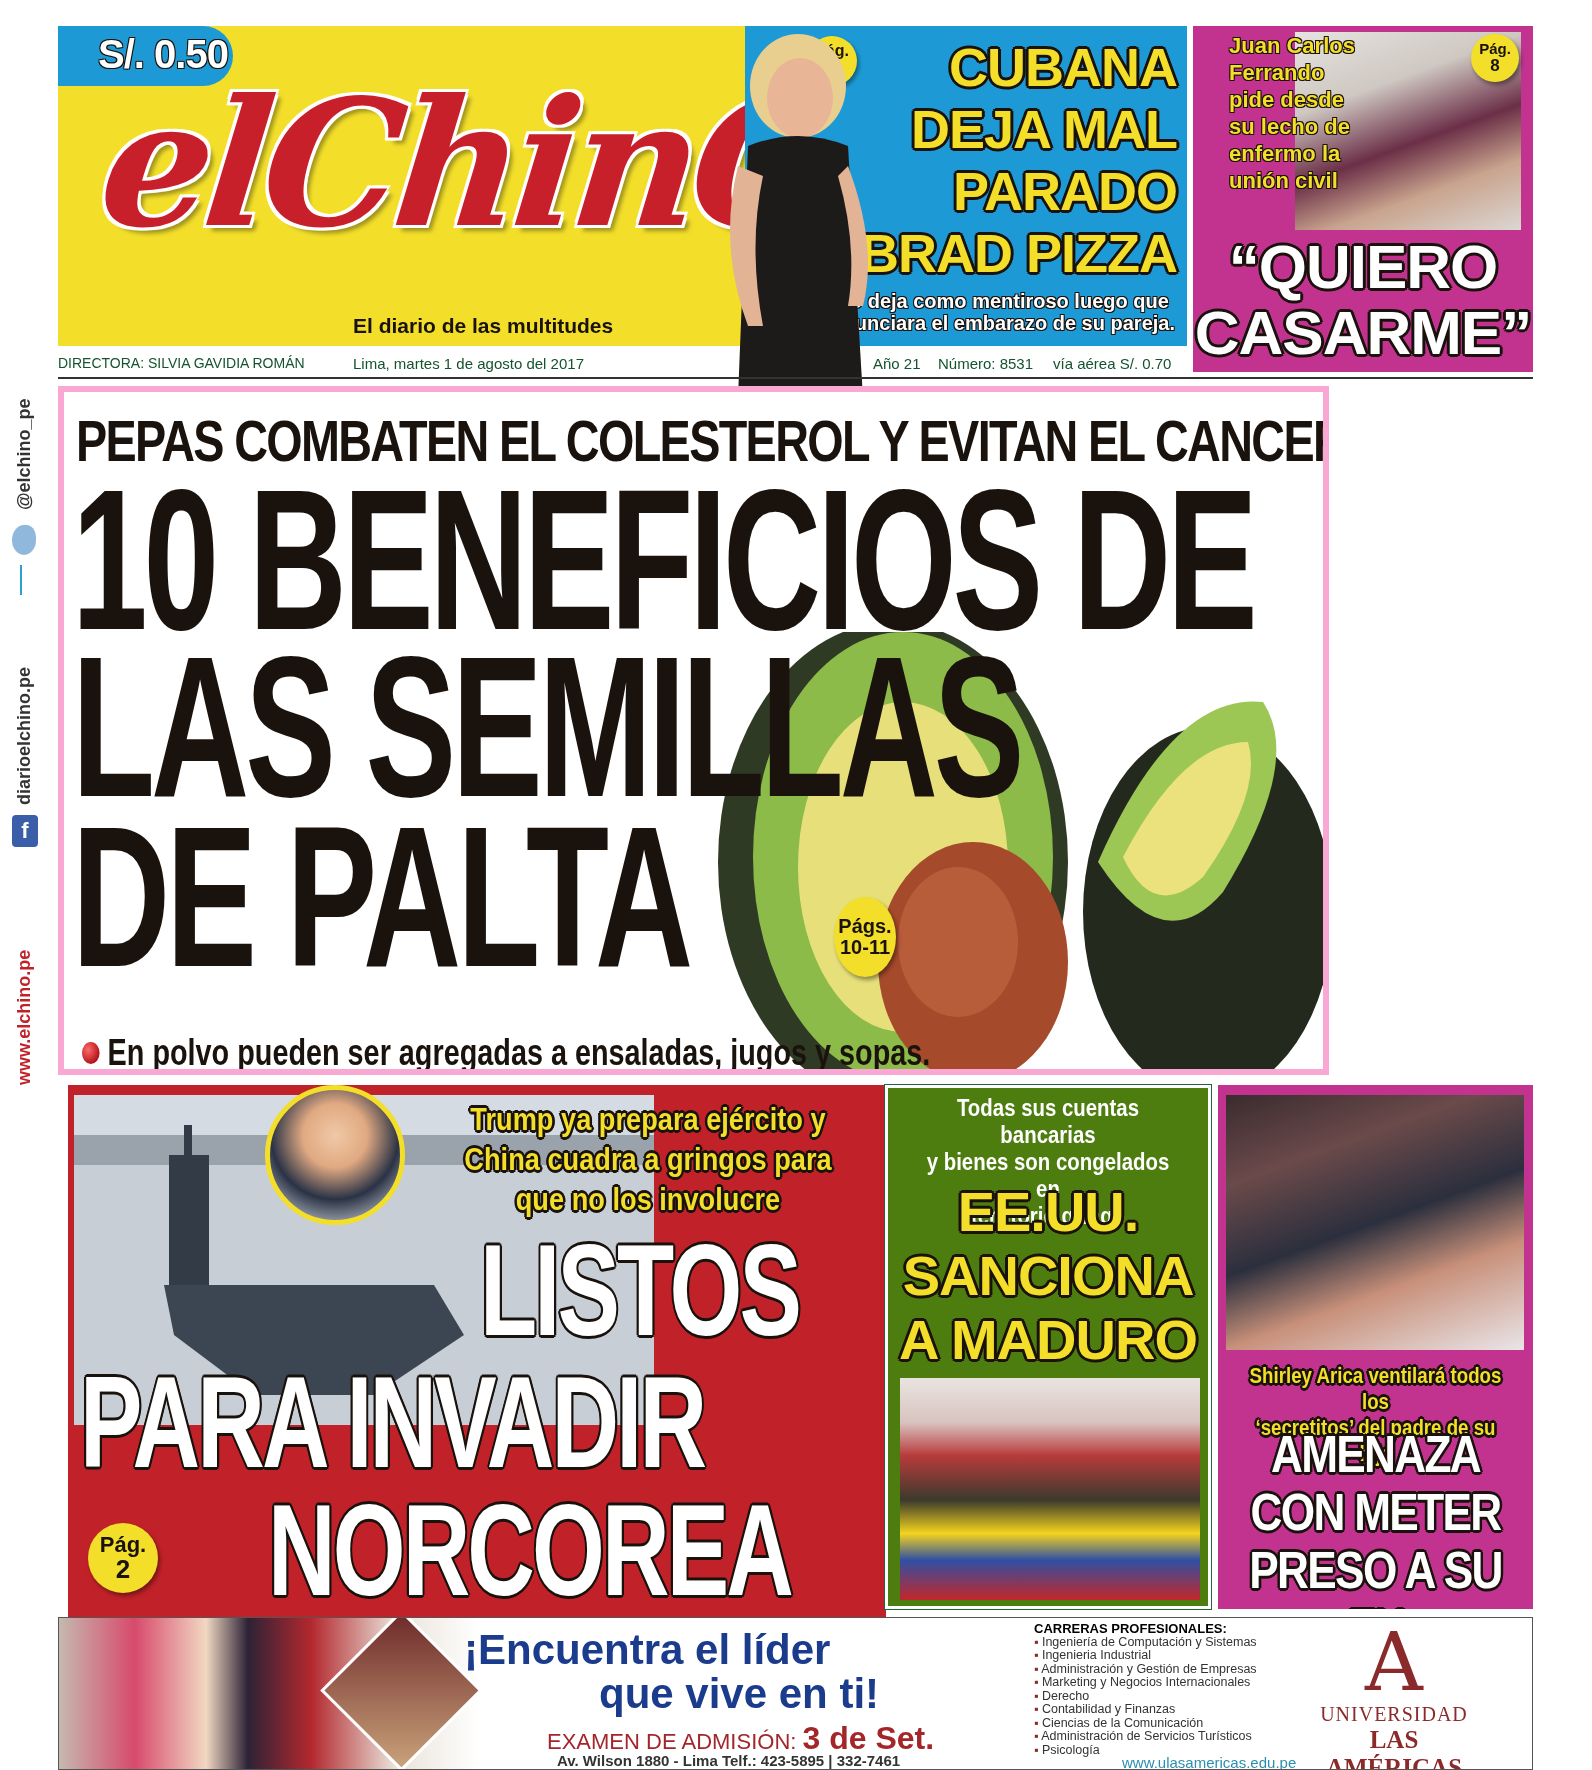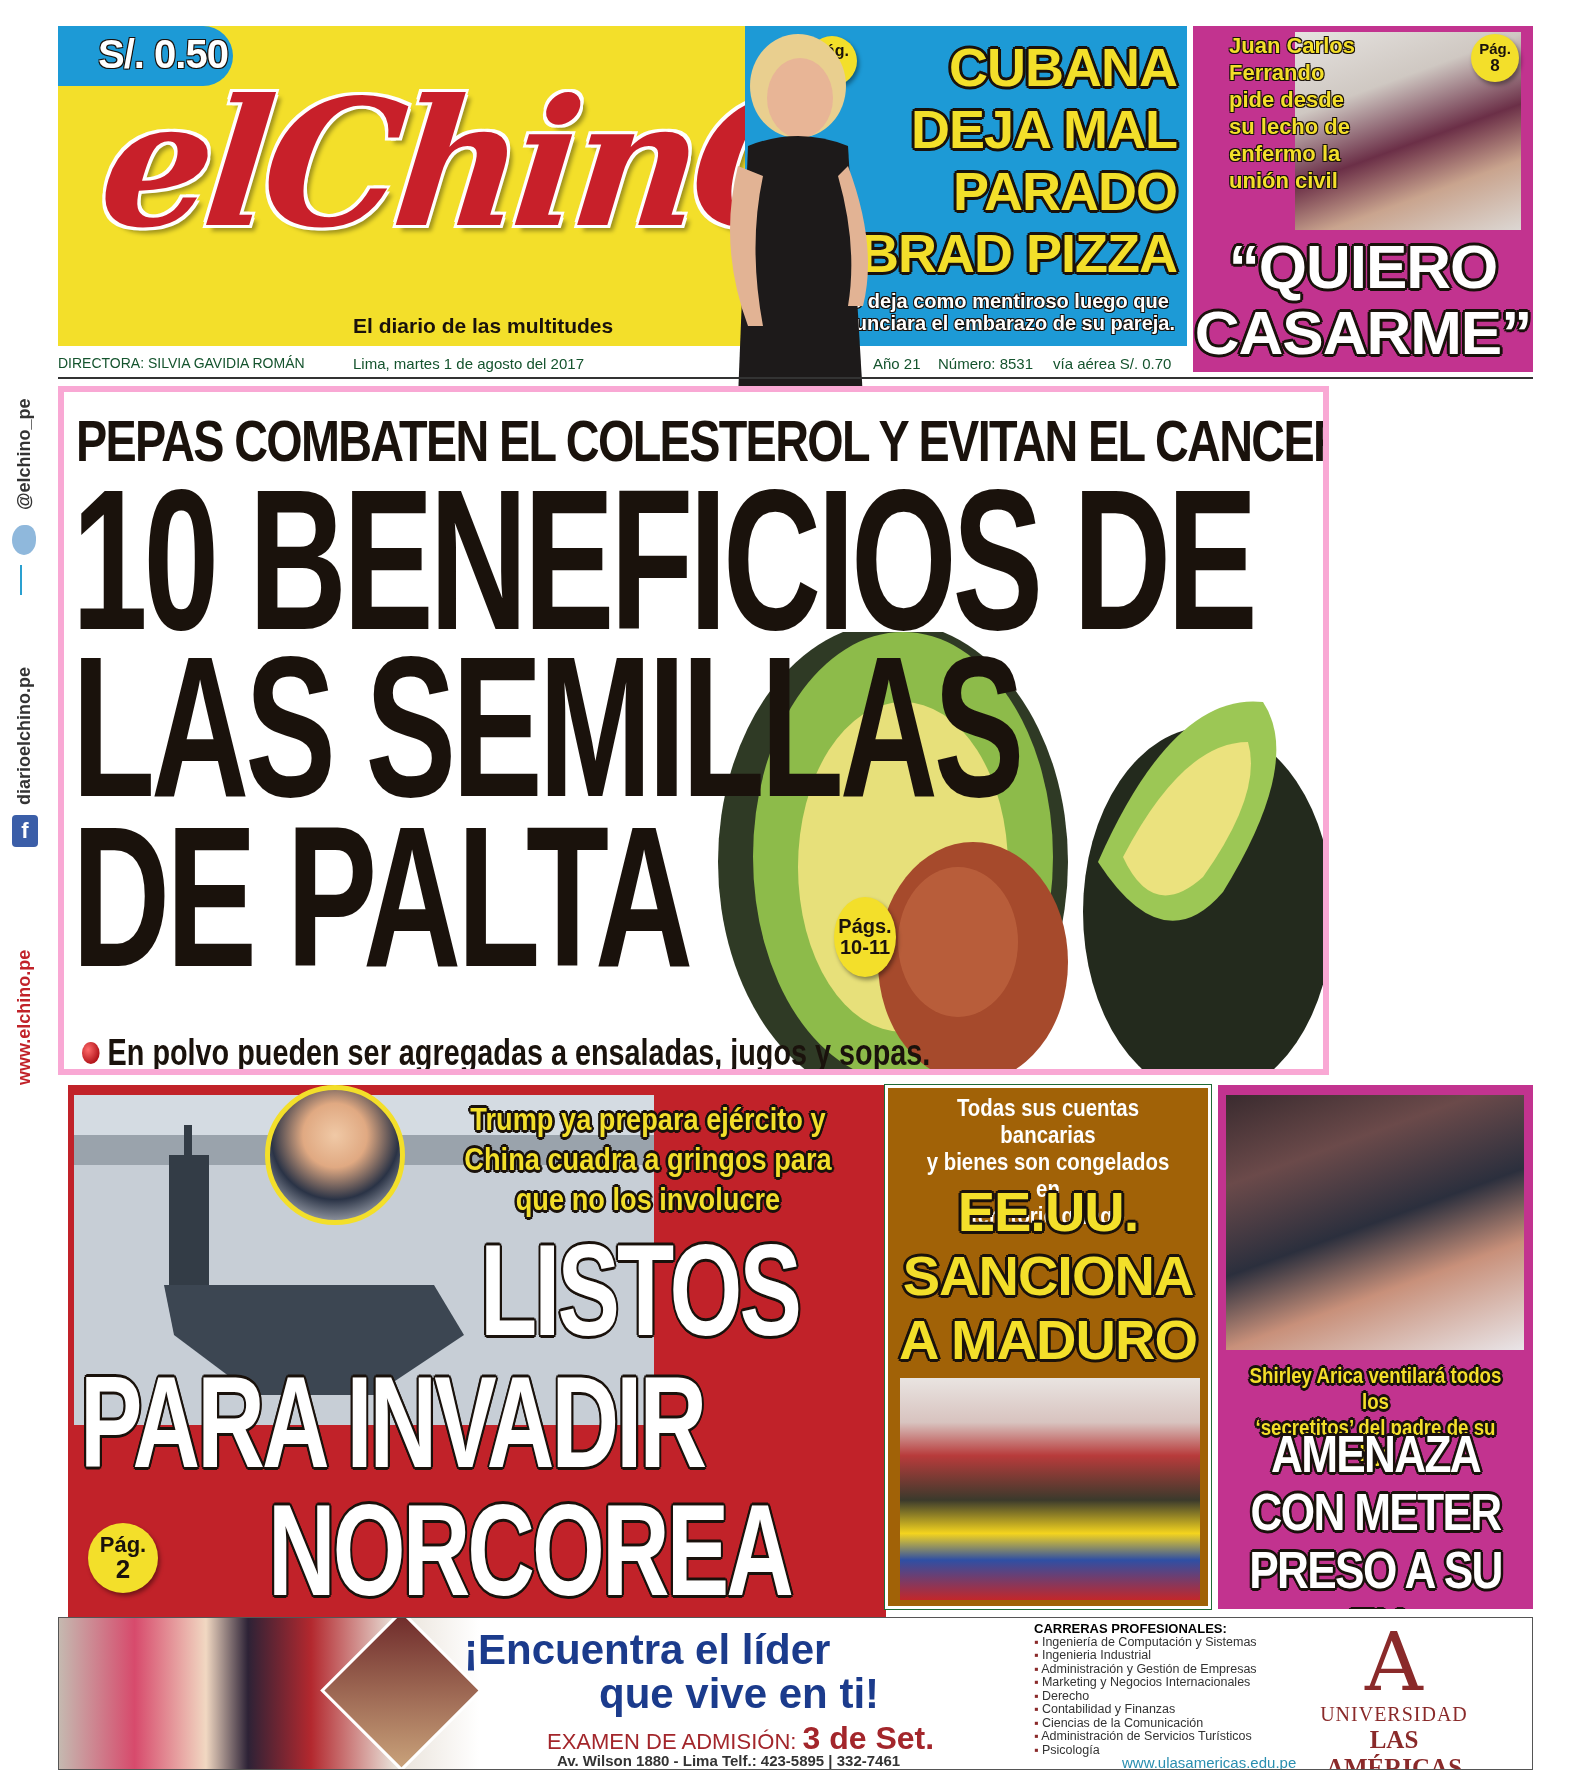--- a/index.html
+++ b/index.html
@@ -41,21 +41,21 @@
   .avocados { position: absolute; right: 0; top: 240px; width: 620px; height: 440px; }
   .subline { position: absolute; left: 18px; top: 640px; font-size: 36px; font-weight: 700; color: #1a120c; transform: scaleX(0.8); transform-origin: left top; white-space: nowrap; display: flex; align-items: center; gap: 10px; }
   .bullet { width: 22px; height: 22px; border-radius: 50%; background: radial-gradient(circle at 35% 35%, #ff6b6b, #b3151b 70%); display: inline-block; }
 
   
   .red-story { position: absolute; left: 68px; top: 1085px; width: 818px; height: 600px; background: #c12229; overflow: hidden; }
   .trump-circle { position: absolute; left: 197px; top: 0; width: 140px; height: 140px; border-radius: 50%; border: 5px solid #f3df2a; background: radial-gradient(circle at 50% 35%, #f0c9a6 0%, #e0a982 30%, #2a3346 60%, #eef0f3 100%); }
   .trump-kicker { position: absolute; left: 355px; top: 14px; width: 450px; text-align: center; color: #f3df2a; font-weight: 700; font-size: 32px; line-height: 40px; transform: scaleX(0.85); transform-origin: center top; }
   .listos { position: absolute; color: #fff; font-weight: 700; line-height: 1; letter-spacing: -4px; white-space: nowrap; transform-origin: left top; }
 
-  .green-story { position: absolute; left: 885px; top: 1085px; width: 326px; height: 524px; background: #a16207; border: 3px solid #fff; outline: 1px solid #1e6a35; overflow: hidden; }
+  .green-story { position: absolute; left: 885px; top: 1085px; width: 326px; height: 524px; background: #4d7c0f; border: 3px solid #fff; outline: 1px solid #1e6a35; overflow: hidden; }
   .green-kicker { position: absolute; left: 0; width: 100%; top: 6px; text-align: center; color: #fff; font-weight: 700; font-size: 24px; line-height: 27px; transform: scaleX(0.85); transform-origin: center top; }
   .green-head { position: absolute; left: 0; width: 100%; top: 92px; text-align: center; color: #f3df2a; font-weight: 700; font-size: 56px; line-height: 64px; letter-spacing: -1px; }
   .maduro-photo { position: absolute; left: 12px; top: 290px; width: 300px; height: 222px; background: linear-gradient(180deg,#e9e4e1 0%,#d8c3bf 20%,#b83b3b 35%,#3b3a2c 55%,#f4d41e 70%,#2f4fa4 82%,#c3272a 100%); }
 
   .magenta-story { position: absolute; left: 1218px; top: 1085px; width: 315px; height: 524px; background: #c2338f; overflow: hidden; }
   .couple-photo { position: absolute; left: 8px; top: 10px; width: 298px; height: 255px; background: linear-gradient(160deg,#3a2b2f 0%,#6b4a4a 25%,#2b2f3d 50%,#c8907a 70%,#e9e5e8 100%); }
   .mag-kicker { position: absolute; left: 0; width: 100%; top: 278px; text-align: center; color: #f3df2a; font-weight: 700; font-size: 22px; line-height: 26px; transform: scaleX(0.85); transform-origin: center top; }
   .mag-head { position: absolute; left: 0; width: 100%; top: 340px; text-align: center; color: #fff; font-weight: 700; font-size: 52px; line-height: 58px; letter-spacing: -2px; transform: scaleX(0.85); transform-origin: center top; }
 
   

